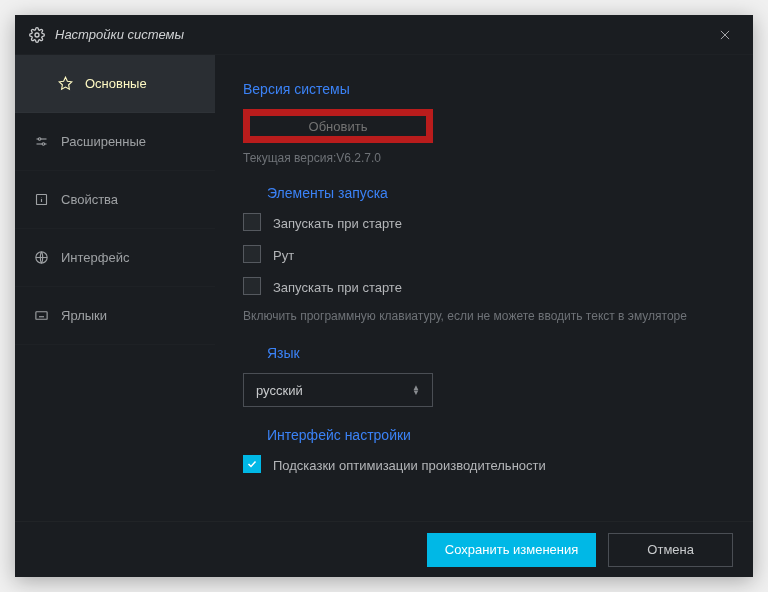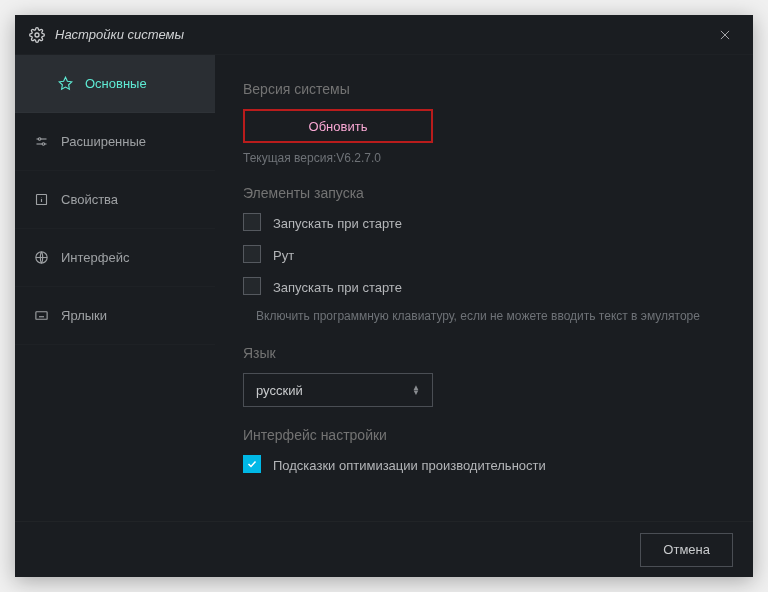--- a/index.html
+++ b/index.html
@@ -58,50 +58,50 @@
   display: flex;
   align-items: center;
   padding: 0 18px;
   color: #9ea1a4;
   font-size: 13px;
   cursor: pointer;
   border-bottom: 1px solid rgba(255,255,255,0.02);
 }
 .sidebar-item.active {
   background: #2a2e33;
-  color: #5eead4;
+  color: #fef9c3;
   padding-left: 42px;
 }
 .sidebar-item .icon {
   width: 16px; height: 16px;
   margin-right: 12px;
   display: inline-flex;
   align-items: center;
   justify-content: center;
   color: currentColor;
 }
 .content {
   flex: 1;
   padding: 20px 28px 10px 28px;
   overflow-y: auto;
   color: #c9cbcd;
 }
 .section-title {
   font-size: 14px;
-  color: #737373;
+  color: #3b82f6;
   margin-bottom: 12px;
   margin-top: 6px;
 }
-.section-title.sub { margin-top: 20px; }
+.section-title.sub { margin-top: 20px; margin-left: 24px; }
 .update-btn {
   width: 190px;
   height: 34px;
-  border: 2px solid #b91c1c;
+  border: 7px solid #b91c1c;
   background: transparent;
-  color: #f9a8d4;
+  color: #737373;
   font-size: 13px;
   cursor: pointer;
   display: flex;
   align-items: center;
   justify-content: center;
 }
 .version-text {
   font-size: 12px;
   color: #6e7277;
   margin-top: 8px;
@@ -130,21 +130,20 @@
 .checkbox-label {
   font-size: 13px;
   color: #b4b6b9;
 }
 .hint-text {
   font-size: 12px;
   color: #6e7277;
   margin-top: -2px;
   margin-bottom: 8px;
   line-height: 1.5;
-  margin-left: 13px;
 }
 .select-box {
   width: 190px;
   height: 34px;
   border: 1px solid #4a4e54;
   background: transparent;
   color: #c9cbcd;
   font-size: 13px;
   padding: 2px 12px;
   display: flex;
@@ -172,21 +171,21 @@
   height: 34px;
   padding: 0 18px;
   background: #00b8e6;
   color: #fff;
   border: none;
   font-size: 13px;
   cursor: pointer;
 }
 .btn-secondary {
   height: 34px;
-  padding: 0 22px;
+  padding: 0 38px;
   background: transparent;
   color: #c9cbcd;
   border: 1px solid #4a4e54;
   font-size: 13px;
   cursor: pointer;
 }
 </style>
 </head>
 <body>
 
@@ -317,16 +316,17 @@
               <polyline points="5 12 10 17 19 7"></polyline>
             </svg>
         </div>
         <span class="checkbox-label">Подсказки оптимизации производительности</span>
       </div>
 
     </div>
   </div>
 
   <div class="footer">
+    <button class="btn-primary">Сохранить изменения</button>
     <button class="btn-secondary">Отмена</button>
   </div>
 
 </div>
 
 </body></html>

